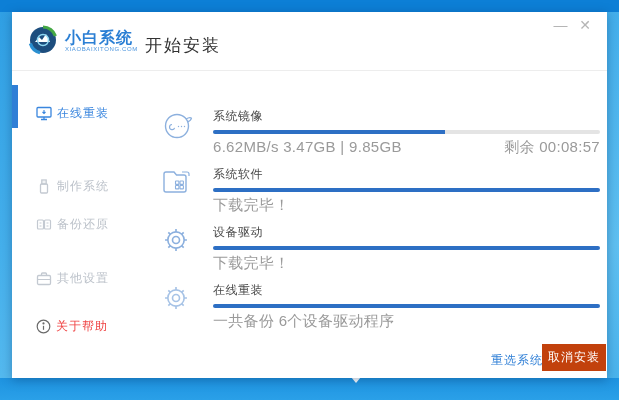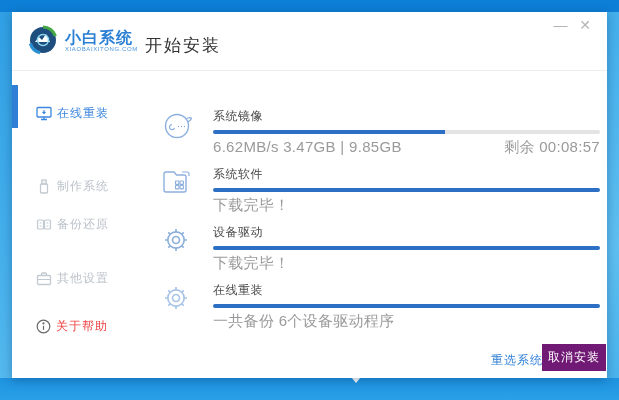--- a/index.html
+++ b/index.html
@@ -50,21 +50,21 @@
   .task-body { flex:1; margin-left:15px; }
   .task-label { font-size:12px; color:#4a4a4a; letter-spacing:.5px; margin-bottom:5px; }
   .task-bar { width:100%; height:4px; background:#e4e4e4; border-radius:2px; overflow:hidden; }
   .task-fill { height:4px; background:#2d6fc4; }
   .task-details { display:flex; justify-content:space-between; margin-top:4px;
                   font-size:15px; color:#9a9a9a; letter-spacing:.3px; }
   
   .footer-link { position:absolute; left:479px; top:340px; font-size:12px; color:#2f7fd6;
                  letter-spacing:1px; cursor:pointer; }
   .cancel-btn { position:absolute; left:530px; top:332px; width:64px; height:27px;
-                background:#701a75; color:#fff; font-size:12px; letter-spacing:1px;
+                background:#c2410c; color:#fff; font-size:12px; letter-spacing:1px;
                 border:none; cursor:pointer; font-family:inherit; }
   svg { display:block; }
 </style>
 </head>
 <body>
 
 <div class="desktop-topbar"></div>
 <div class="desktop-bottombar"></div>
 <div class="desktop-notch"></div>
 

